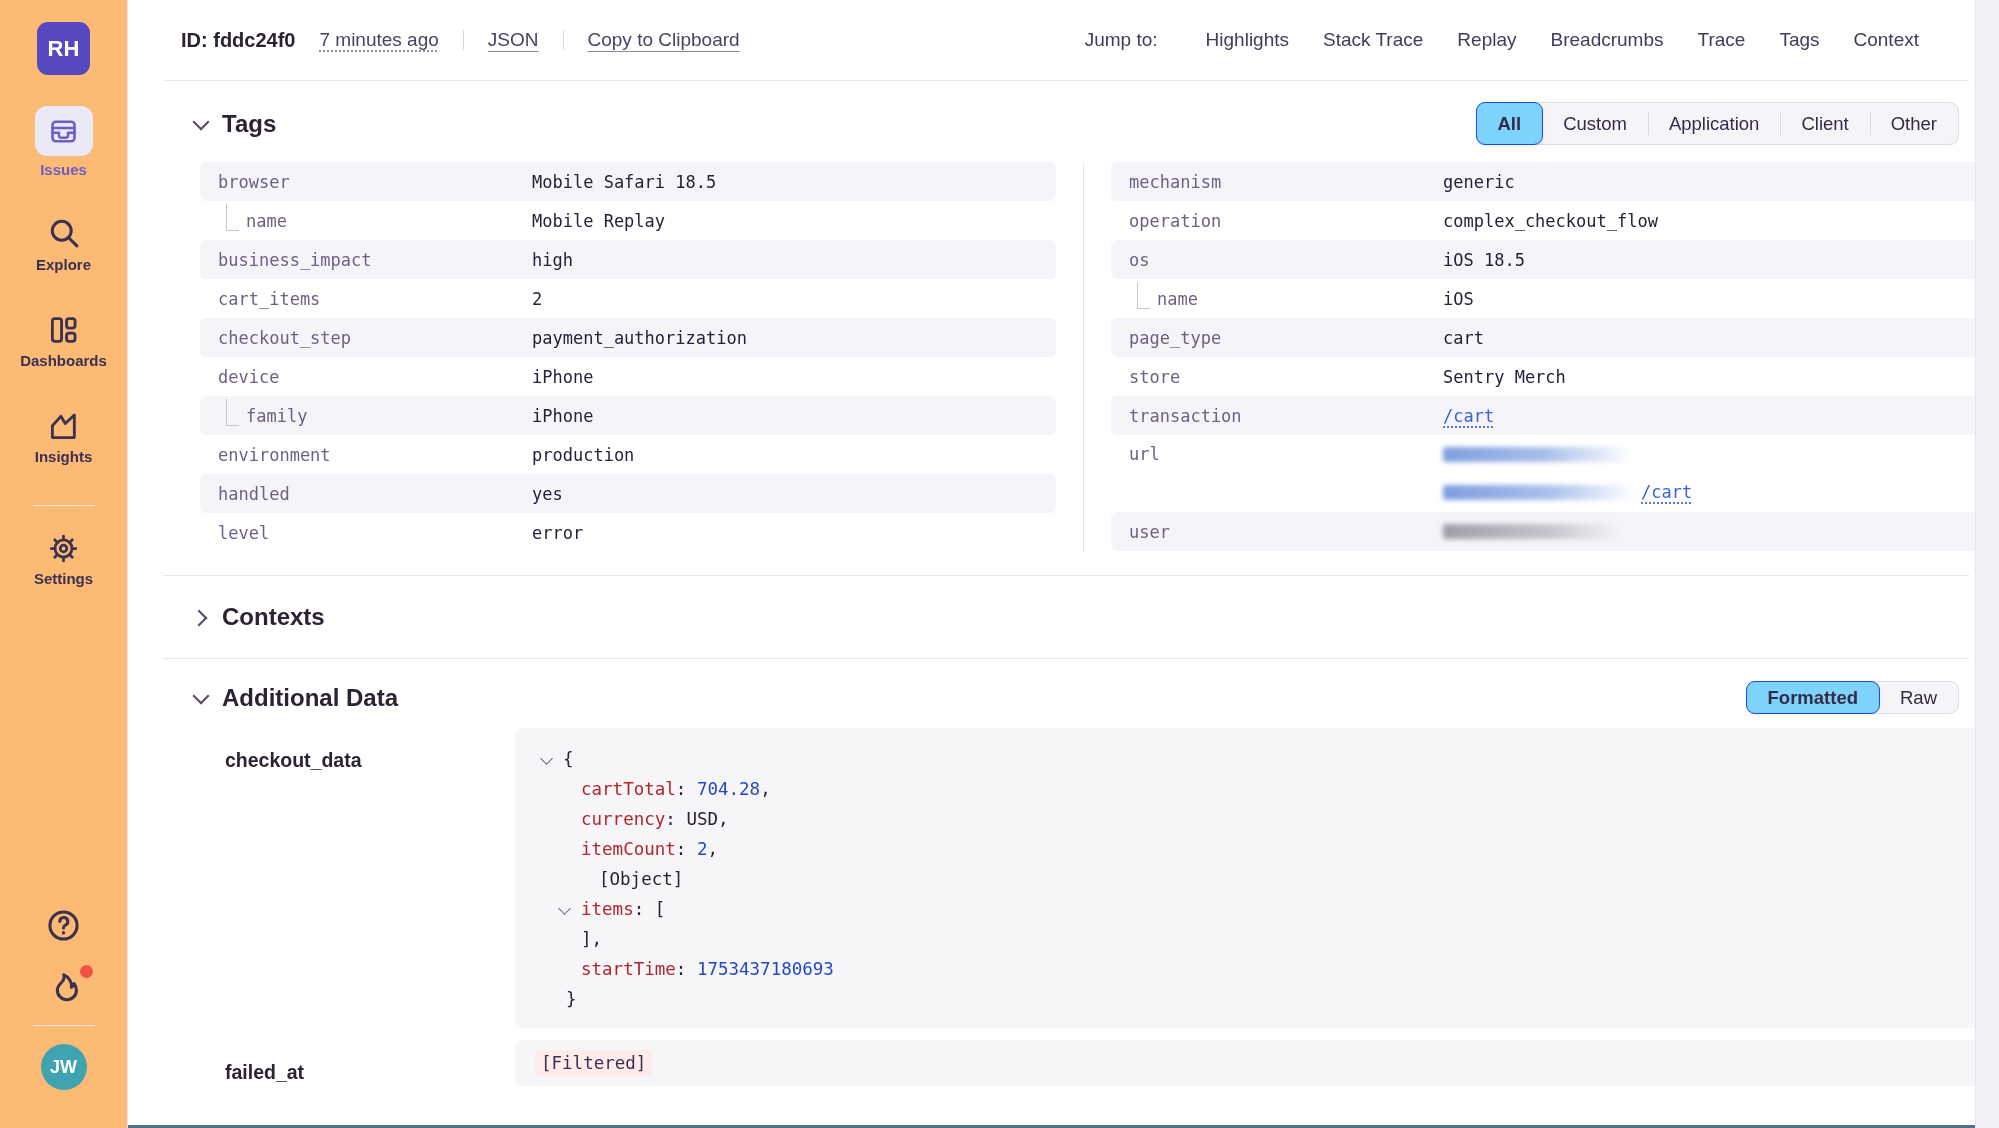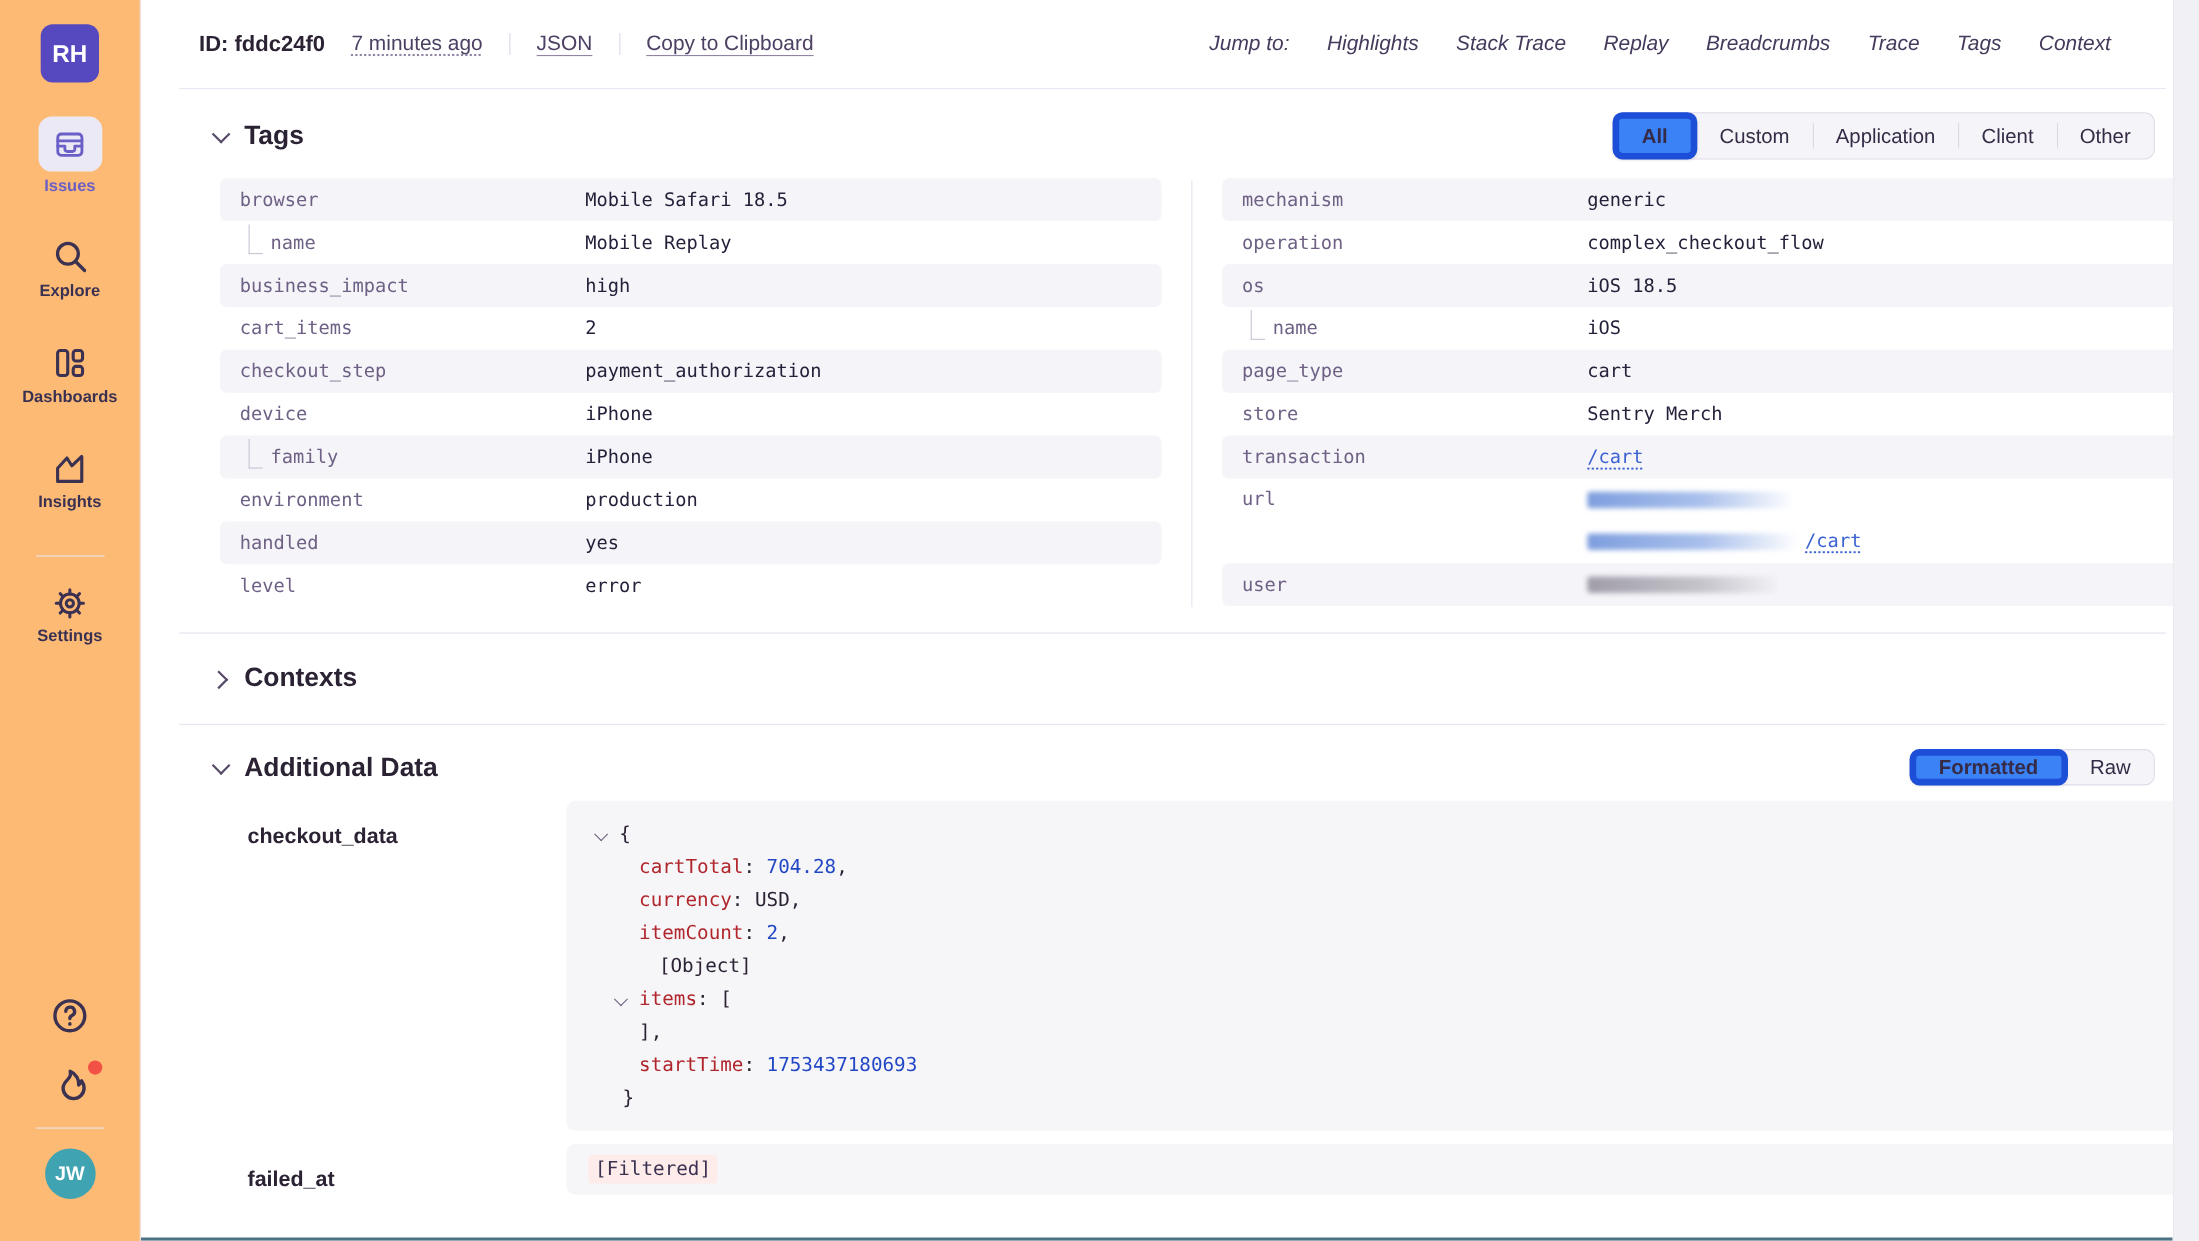--- a/index.html
+++ b/index.html
@@ -32,42 +32,42 @@
   .bottom-line { position:absolute; left:0; right:24px; bottom:0; height:3px; background:#4e7386; z-index:8; }
 
   
   .event-header { display:flex; align-items:center; height:80px; padding:0 80px 0 53px; }
   .hdr-left { display:flex; align-items:center; gap:24px; }
   .event-id { font-size:20px; font-weight:bold; color:#2b2233; }
   .hdr-link { font-size:19px; color:#4d4163; text-decoration:underline; text-underline-offset:5px;
     text-decoration-color:#8f84a3; cursor:pointer; }
   .hdr-link.dotted { text-decoration-style:dotted; }
   .pipe { width:1px; height:20px; background:#dcd8e4; }
-  .hdr-right { margin-left:auto; display:flex; gap:34px;font-style:italic; }
+  .hdr-right { margin-left:auto; display:flex; gap:48px; }
   .jump-label { font-size:19px; color:#453a5c; }
   .jump-link { font-size:19px; color:#453a5c; cursor:pointer; }
   .header-divider { height:1px; background:#e9e5f1; margin:0 30px 0 35px; }
 
   
   .section-head { display:flex; align-items:center; padding:0 40px 0 65px; }
   .sec-title { font-size:24px; font-weight:bold; color:#2b2233; margin-left:13px; }
   .chevbox { width:16px; height:16px; position:relative; cursor:pointer; flex:0 0 auto; }
   .chevbox::before { content:""; position:absolute; width:10px; height:10px;
     border-right:2px solid #564a68; border-bottom:2px solid #564a68; }
   .chev-down::before { top:0; left:2px; transform:rotate(45deg); }
   .chev-right::before { top:3px; left:0; transform:rotate(-45deg); }
   .section-divider { height:1px; background:#e7e3ef; margin-left:35px; margin-right:30px; }
 
   
   .seg-group { margin-left:auto; display:inline-flex; align-items:stretch; background:#f5f4f8;
     border:1px solid #dfdbe7; border-radius:9px; height:43px; }
   .seg { display:flex; align-items:center; padding:0 21px; font-size:18.5px; color:#352b47;
     cursor:pointer; position:relative; }
   .seg + .seg::before { content:""; position:absolute; left:0; top:9px; bottom:9px; width:1px; background:#ddd8e4; }
-  .seg.active { background:#3b82f6; border:6px solid #1d4ed8; border-radius:9px; margin:-1px;
+  .seg.active { background:#7dd3fc; border:1px solid #1d4ed8; border-radius:9px; margin:-1px;
     font-weight:bold; box-shadow:0 1px 2px rgba(40,30,60,.08); }
   .seg.active::before, .seg.active + .seg::before { display:none; }
 
   
   .tags-body { display:flex; padding:0 14px 0 72px; margin-top:17px; }
   .tagcol { flex:1; }
   .tagcol.left { max-width:856px; }
   .col-sep { width:1px; background:#e6e2ee; margin:2px 27px 0 27px; }
   .tag-row { display:flex; height:39px; align-items:center; border-radius:6px;
     font-family:"DejaVu Sans Mono", monospace; font-size:17px; }

